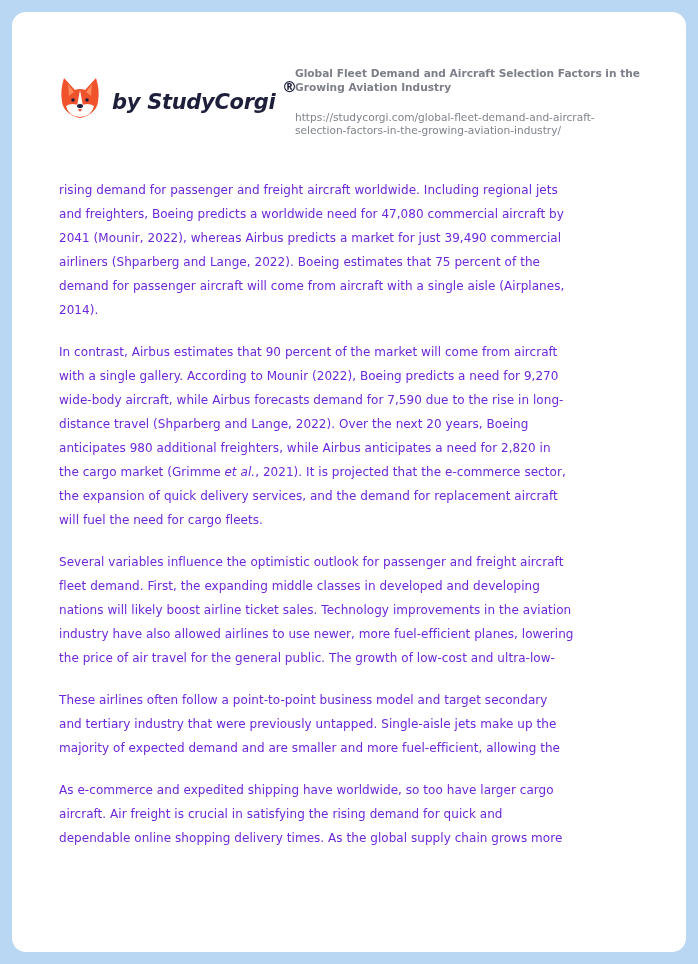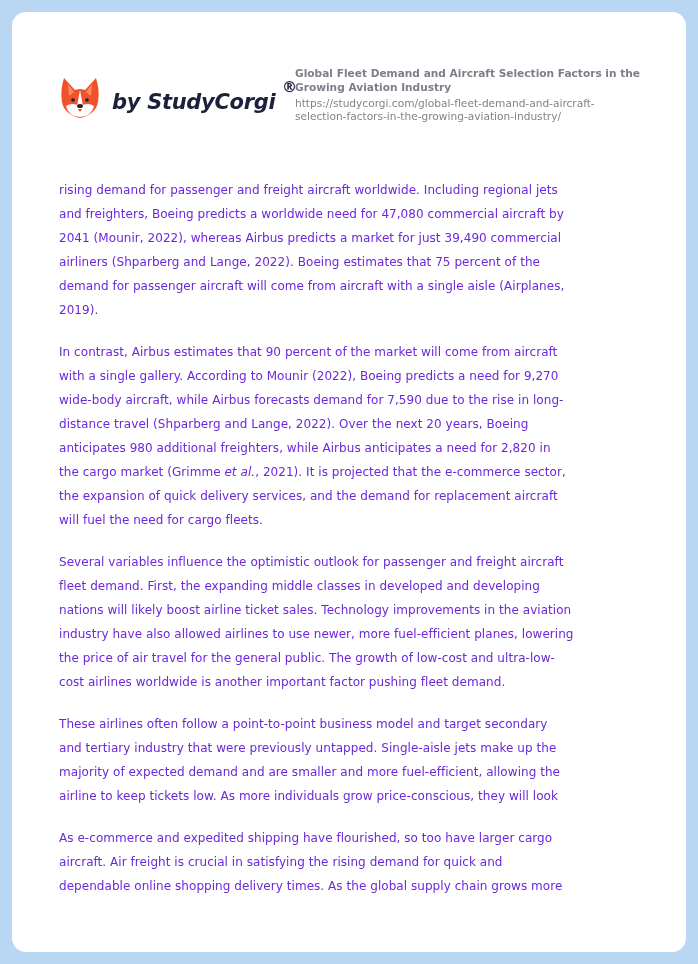--- a/index.html
+++ b/index.html
@@ -48,21 +48,21 @@
       width: 360px; text-align: left;
     }
     .meta-title {
       font-family: "DejaVu Sans", sans-serif;
       font-weight: bold;
       font-size: 10.6px;
       line-height: 14px;
       color: #7c7f89;
     }
     .meta-url {
-      margin-top: 3px;
+      margin-top: 17px;
       font-size: 10.6px;
       line-height: 13px;
       color: #80838c;
     }
     .content {
       position: absolute; left: 47px; top: 166px; width: 600px;
     }
     .content p {
       margin: 0 0 18px 0;
       font-family: "DejaVu Sans", sans-serif;
@@ -108,45 +108,43 @@
     </div>
   </div>
 
   <div class="content">
     <p>
       <span class="line">rising demand for passenger and freight aircraft worldwide. Including regional jets</span>
       <span class="line">and freighters, Boeing predicts a worldwide need for 47,080 commercial aircraft by</span>
       <span class="line">2041 (Mounir, 2022), whereas Airbus predicts a market for just 39,490 commercial</span>
       <span class="line">airliners (Shparberg and Lange, 2022). Boeing estimates that 75 percent of the</span>
       <span class="line">demand for passenger aircraft will come from aircraft with a single aisle (Airplanes,</span>
-      <span class="line">2019).</span>
+      <span class="line">2014).</span>
     </p>
     <p>
       <span class="line">In contrast, Airbus estimates that 90 percent of the market will come from aircraft</span>
       <span class="line">with a single gallery. According to Mounir (2022), Boeing predicts a need for 9,270</span>
       <span class="line">wide-body aircraft, while Airbus forecasts demand for 7,590 due to the rise in long-</span>
       <span class="line">distance travel (Shparberg and Lange, 2022). Over the next 20 years, Boeing</span>
       <span class="line">anticipates 980 additional freighters, while Airbus anticipates a need for 2,820 in</span>
       <span class="line"><span>the cargo market (Grimme </span><em>et al.</em><span>, 2021). It is projected that the e-commerce sector,</span></span>
       <span class="line">the expansion of quick delivery services, and the demand for replacement aircraft</span>
       <span class="line">will fuel the need for cargo fleets.</span>
     </p>
     <p>
       <span class="line">Several variables influence the optimistic outlook for passenger and freight aircraft</span>
       <span class="line">fleet demand. First, the expanding middle classes in developed and developing</span>
       <span class="line">nations will likely boost airline ticket sales. Technology improvements in the aviation</span>
       <span class="line">industry have also allowed airlines to use newer, more fuel-efficient planes, lowering</span>
       <span class="line">the price of air travel for the general public. The growth of low-cost and ultra-low-</span>
-      <span class="line">cost airlines worldwide is another important factor pushing fleet demand.</span>
     </p>
     <p>
       <span class="line">These airlines often follow a point-to-point business model and target secondary</span>
       <span class="line">and tertiary industry that were previously untapped. Single-aisle jets make up the</span>
       <span class="line">majority of expected demand and are smaller and more fuel-efficient, allowing the</span>
-      <span class="line">airline to keep tickets low. As more individuals grow price-conscious, they will look</span>
     </p>
     <p>
-      <span class="line">As e-commerce and expedited shipping have flourished, so too have larger cargo</span>
+      <span class="line">As e-commerce and expedited shipping have worldwide, so too have larger cargo</span>
       <span class="line">aircraft. Air freight is crucial in satisfying the rising demand for quick and</span>
       <span class="line">dependable online shopping delivery times. As the global supply chain grows more</span>
     </p>
   </div>
 </div>
 
 </body></html>

